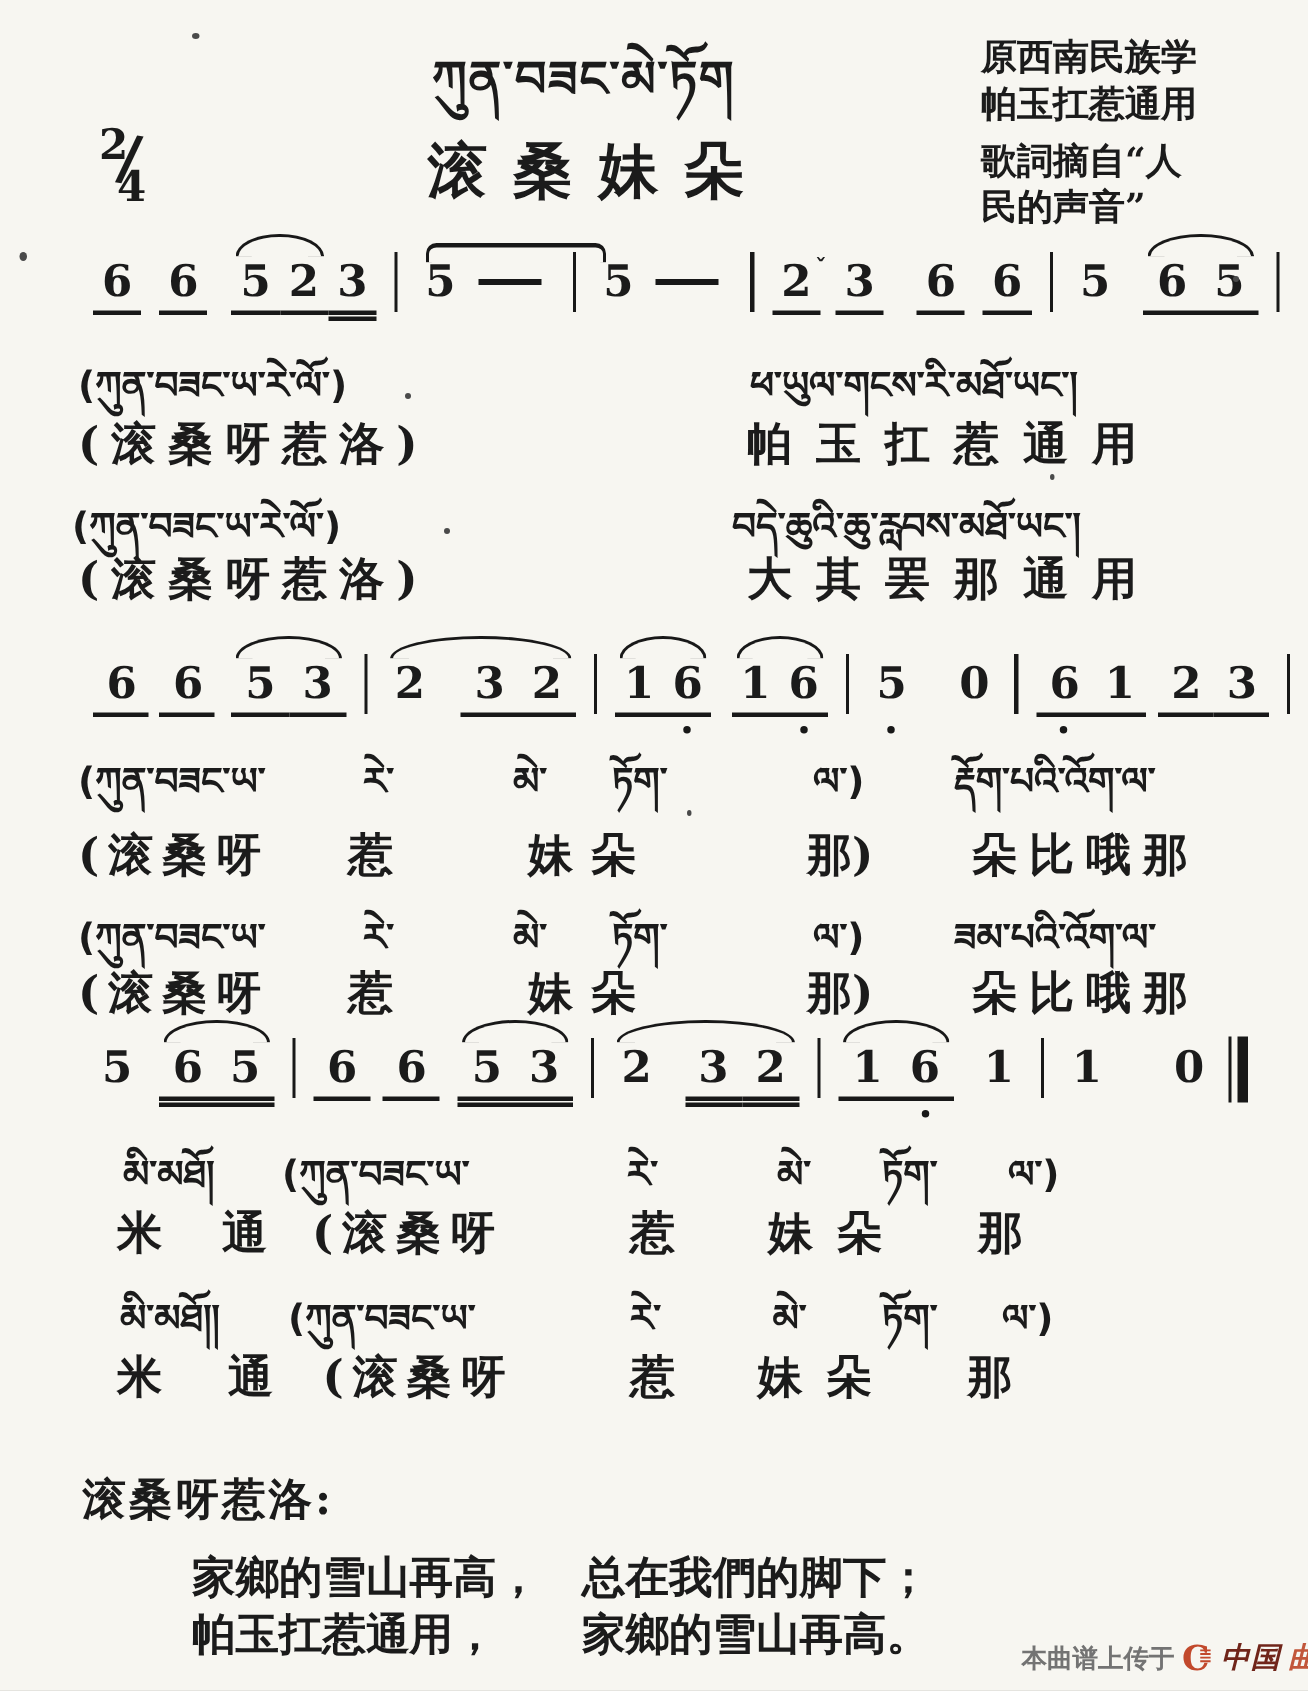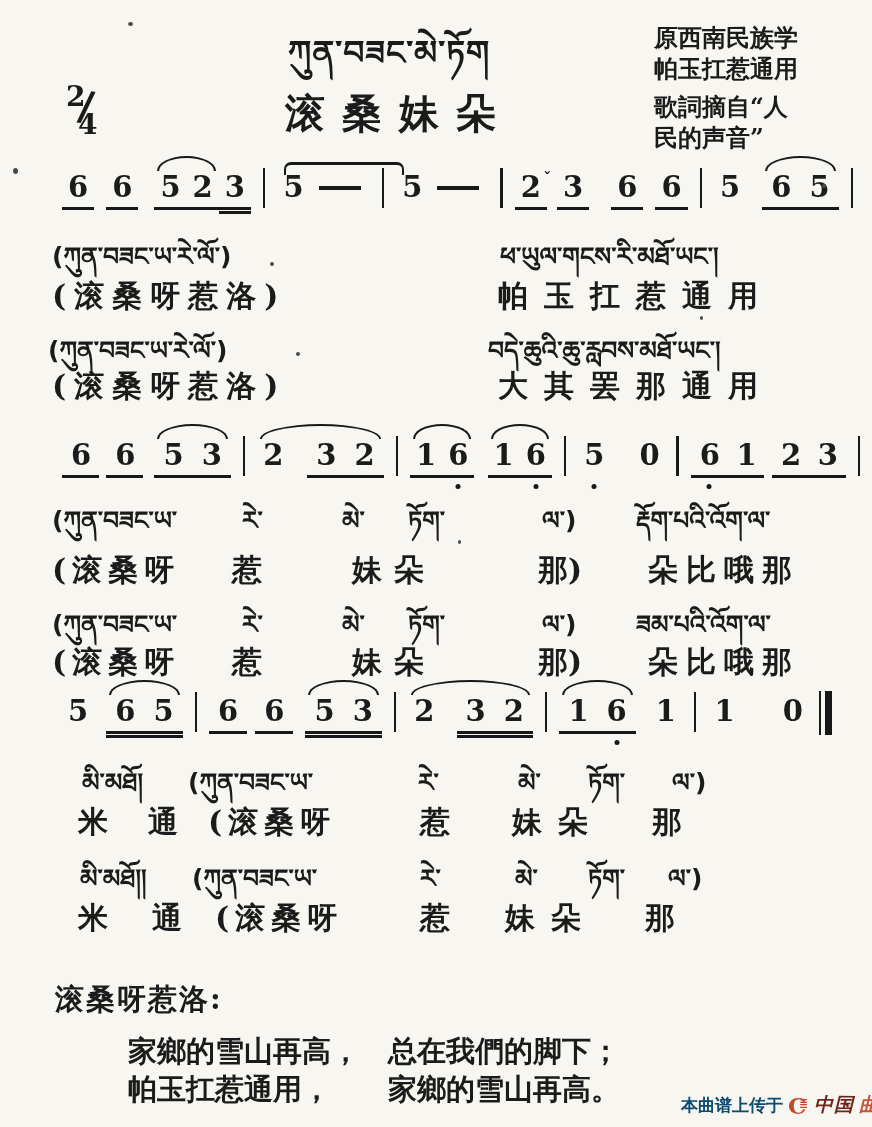--- a/index.html
+++ b/index.html
@@ -48,21 +48,21 @@
   .tibrow span{font-family:"DejaVu Sans",sans-serif;font-size:25px;font-weight:bold;}
   .cnrow span{font-size:30px;font-weight:bold;}
   
   .trans-h{position:absolute;top:980px;left:55px;font-size:29px;font-weight:bold;letter-spacing:2px;}
   .trans-l{position:absolute;left:0;right:0;font-size:29px;font-weight:bold;}
   .trans-l .tl{position:absolute;left:128px;white-space:nowrap;}
   .trans-l .tr{position:absolute;left:388px;white-space:nowrap;}
   .trans-l1{top:1032px;} .trans-l2{top:1070px;}
   
   .wm{position:absolute;top:1092px;left:681px;display:flex;align-items:center;gap:5px;white-space:nowrap;}
-  .wm-pre{font-size:17px;font-weight:bold;color:#0c4a6e;font-family:Liberation Serif, serif;text-align:right;}
+  .wm-pre{font-size:17px;font-weight:bold;color:#737373;font-family:Liberation Serif, serif;text-align:right;}
   .wm-logo{position:relative;width:21px;height:21px;}
   .wm-logo .cc{position:absolute;left:0;top:-3px;font:bold 23px "DejaVu Serif",serif;}
   .wm-logo .cl{position:absolute;left:11px;top:2px;font:bold 11px "DejaVu Sans",sans-serif;}
   .wm-site-dark{font-size:19px;font-weight:bold;font-style:italic;letter-spacing:1px;}
   .wm-site-light{font-size:19px;font-weight:bold;font-style:italic;letter-spacing:1px;}
   
   .speck{position:absolute;border-radius:50%;background:#4a4a4a;}
 </style>
 </head>
 <body>

